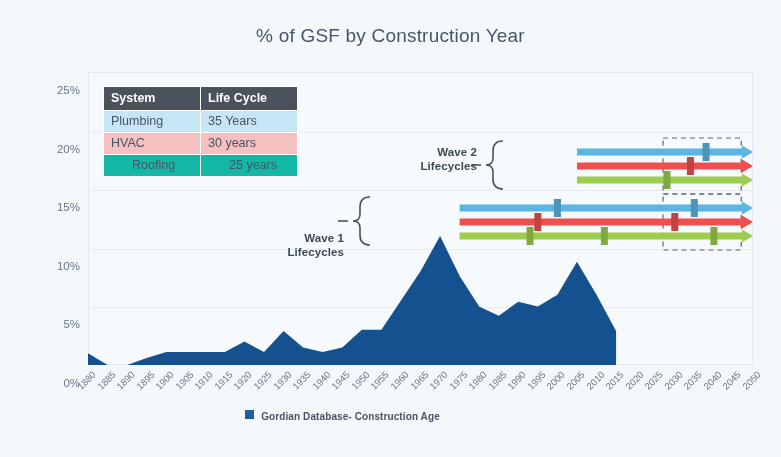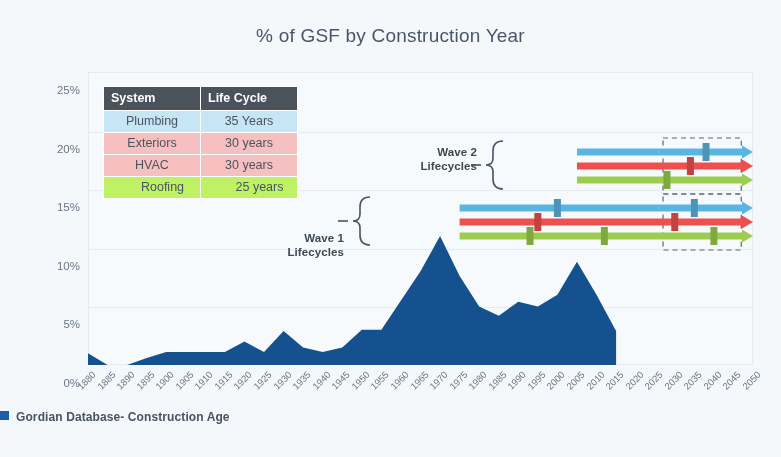--- a/index.html
+++ b/index.html
@@ -103,27 +103,26 @@
     font-weight: bold;
     text-align: left;
     padding: 4px 7px 5px 7px;
     border: 1px solid #ffffff;
   }
   .sys-table td {
     padding: 3px 7px 4px 7px;
     border: 1px solid #ffffff;
     color: #4a5361;
     font-size: 12.5px;
-    text-align: center;
   }
   .sys-table th.col-system { width: 82px; }
   .sys-table th.col-life   { width: 82px; }
   .row-blue  td { background: #c7e6f5; }
   .row-pink  td { background: #f7c0c0; }
-  .row-green td { background: #bef264; padding-left: 28px; }
+  .row-green td { background: #14b8a6; padding-left: 28px; }
   
   .wave-label {
     position: absolute;
     font-size: 11.5px;
     font-weight: bold;
     color: #3d4852;
     line-height: 14px;
     text-align: right;
     letter-spacing: .1px;
   }
@@ -135,22 +134,22 @@
     width: 781px;
     height: 457px;
     overflow: visible;
   }
   
   .legend {
     position: absolute;
     left: 0;
     top: 410px;
     width: 685px;
-    text-align: left;
-    font-size: 12px;
+    text-align: center;
+    font-size: 10px;
     font-weight: bold;
     color: #4a5361;
   }
   .legend-swatch {
     display: inline-block;
     width: 9px;
     height: 9px;
     background: #1b5ea6;
     margin-right: 7px;
     vertical-align: 1px;
@@ -261,24 +260,20 @@
         <th class="col-system">System</th>
         <th class="col-life">Life Cycle</th>
       </tr>
     </thead>
     <tbody id="table-body">
         <tr class="row-blue">
           <td>Plumbing</td>
           <td>35 Years</td>
         </tr>
         <tr class="row-pink">
-          <td>Exteriors</td>
-          <td>30 years</td>
-        </tr>
-        <tr class="row-pink">
           <td>HVAC</td>
           <td>30 years</td>
         </tr>
         <tr class="row-green">
           <td>Roofing</td>
           <td>25 years</td>
         </tr>
       </tbody>
   </table>
 

